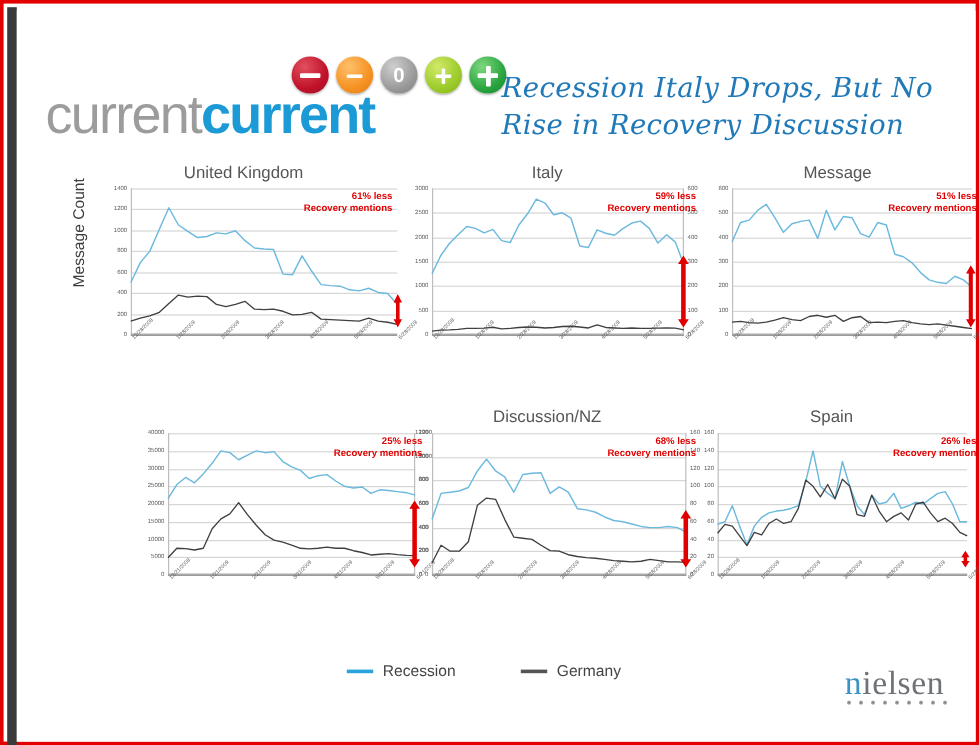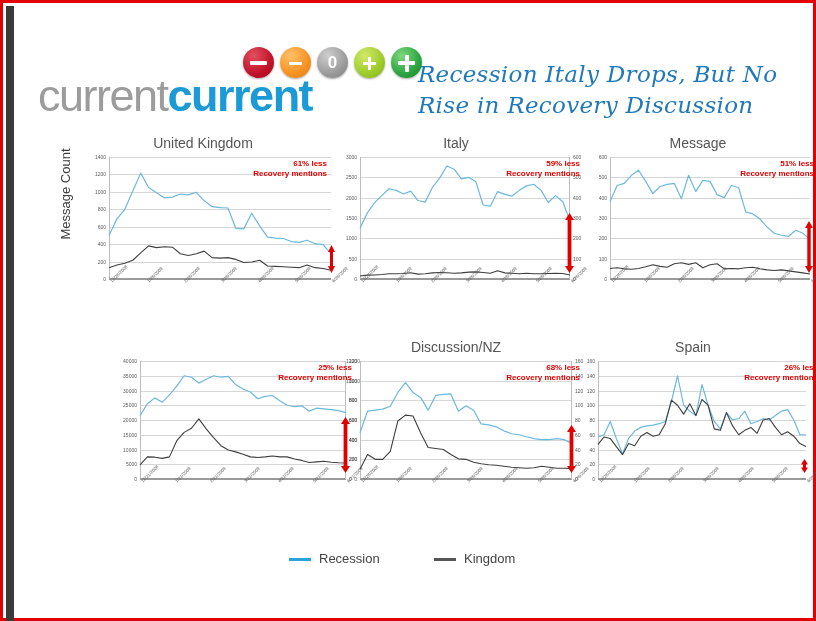--- a/index.html
+++ b/index.html
@@ -471,19 +471,33 @@
         </div>
       </div>
 
     <div id="legend">
       <div class="lg" id="lg-recession">
         <div class="swatch" style="background: rgb(41, 163, 220);"></div>
         <div class="lbl">Recession</div>
       </div>
       <div class="lg" id="lg-recovery">
         <div class="swatch" style="background: rgb(85, 85, 85);"></div>
-        <div class="lbl">Kingdom</div>
+        <div class="lbl">Germany</div>
       </div>
     </div>
 
+    <div id="nielsen">
+      <div class="nword"><span class="nb">n</span><span>ielsen</span></div>
+      <div class="ndots">
+          <i style="left: 0px;"></i>
+          <i style="left: 10px;"></i>
+          <i style="left: 20px;"></i>
+          <i style="left: 30px;"></i>
+          <i style="left: 40px;"></i>
+          <i style="left: 50px;"></i>
+          <i style="left: 60px;"></i>
+          <i style="left: 70px;"></i>
+          <i style="left: 80px;"></i>
+        </div>
+    </div>
 
   </div>
 </div>
 
 </body></html>

